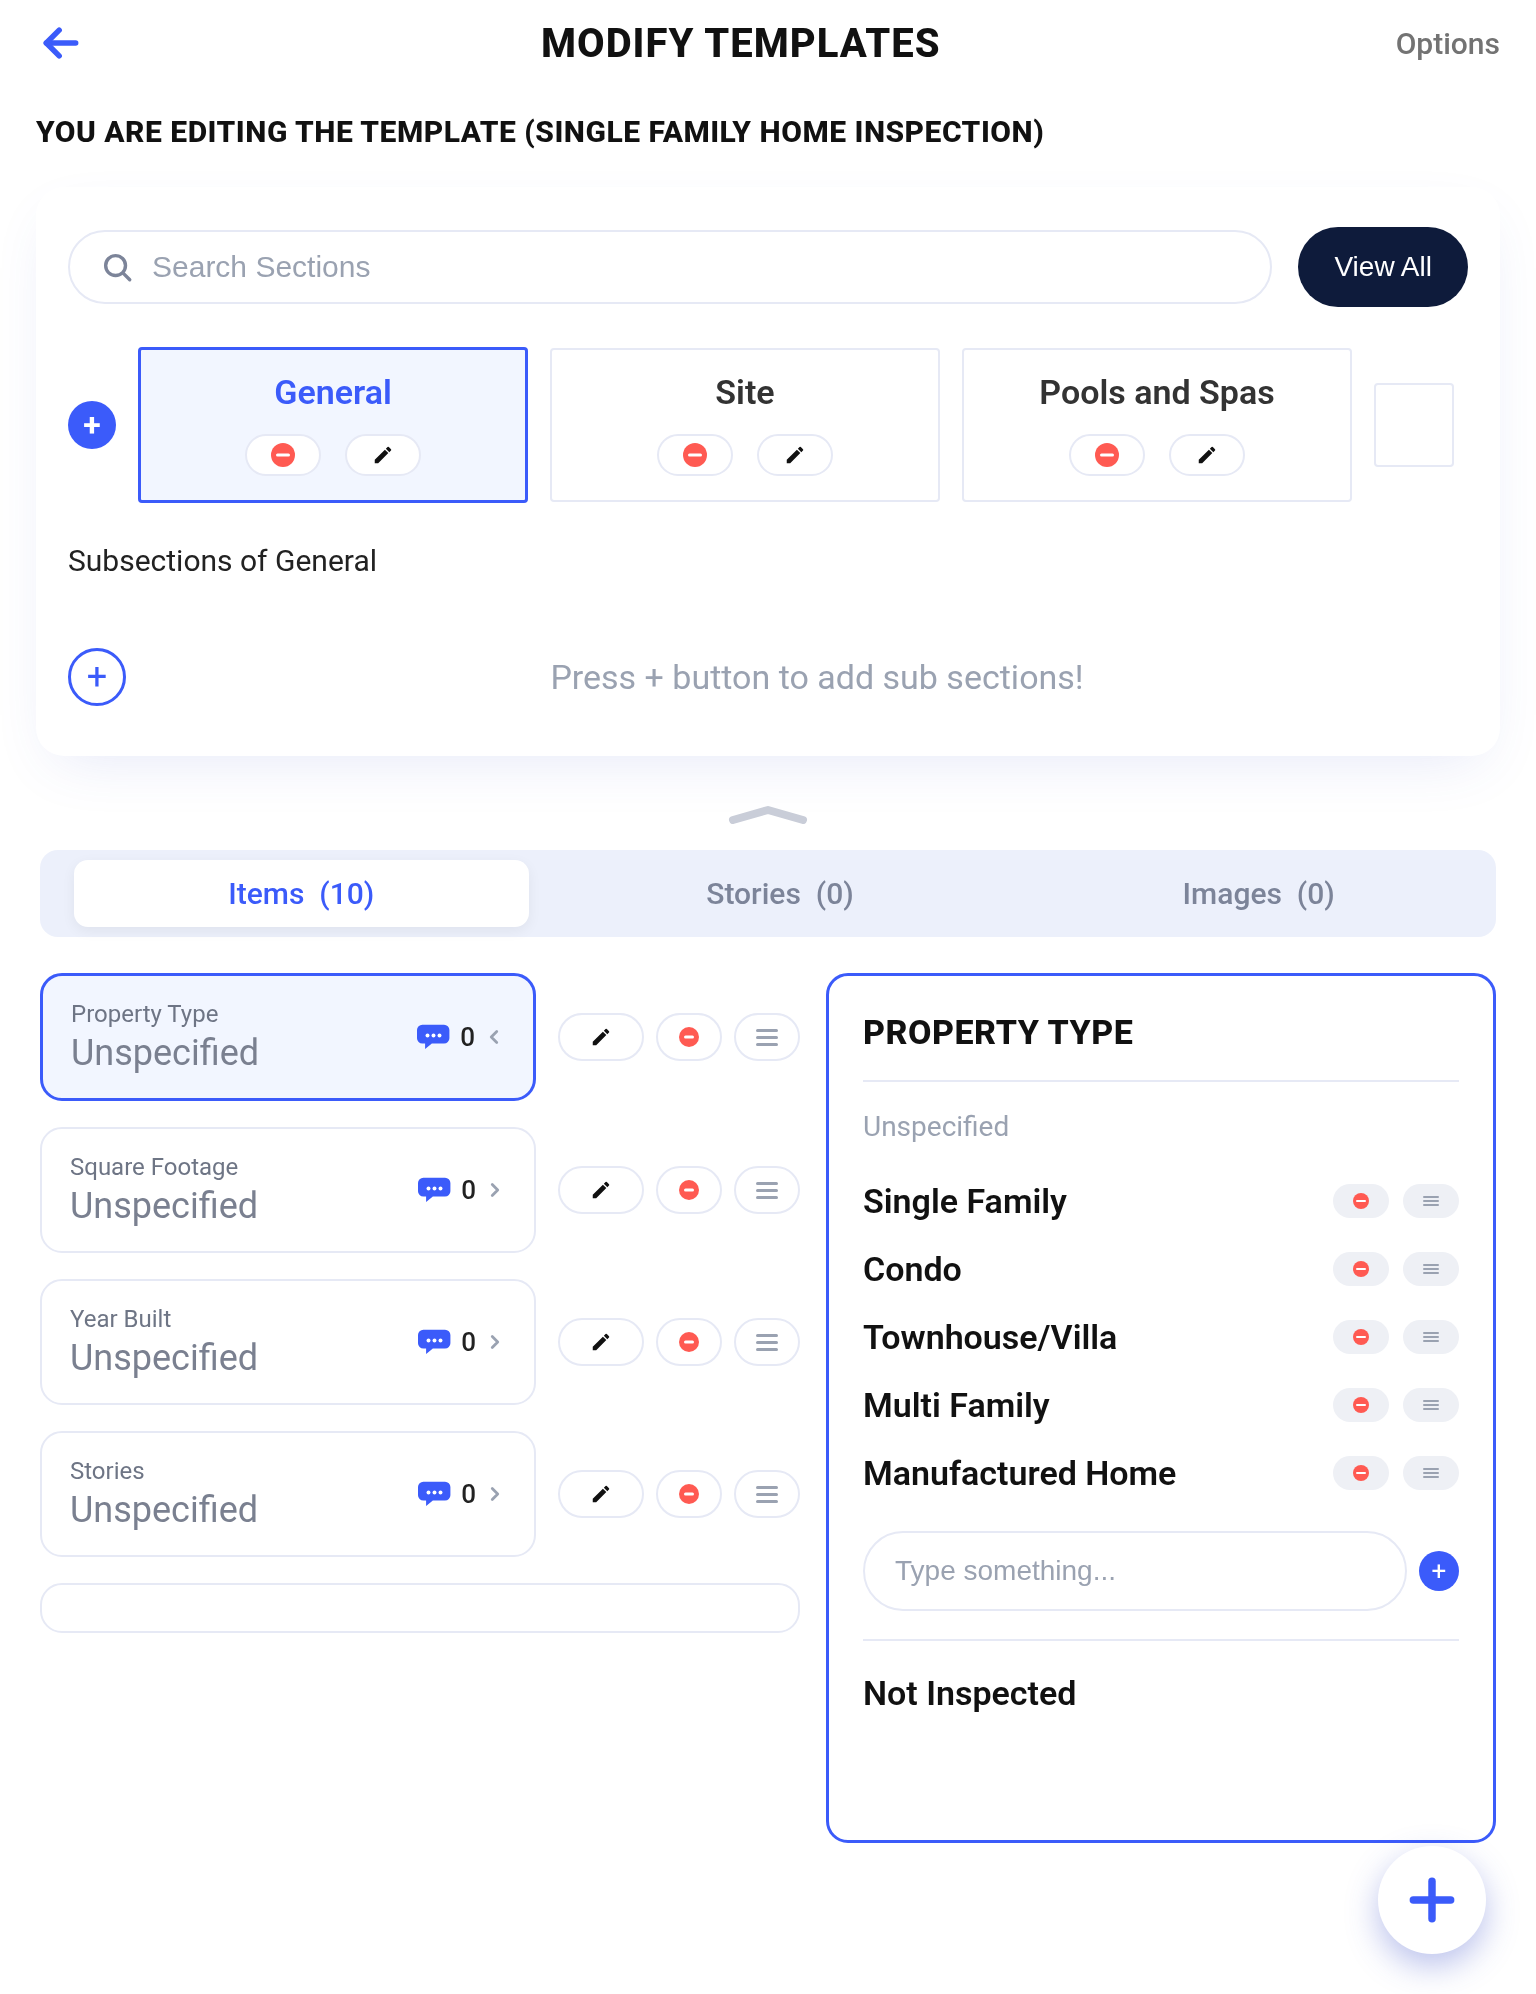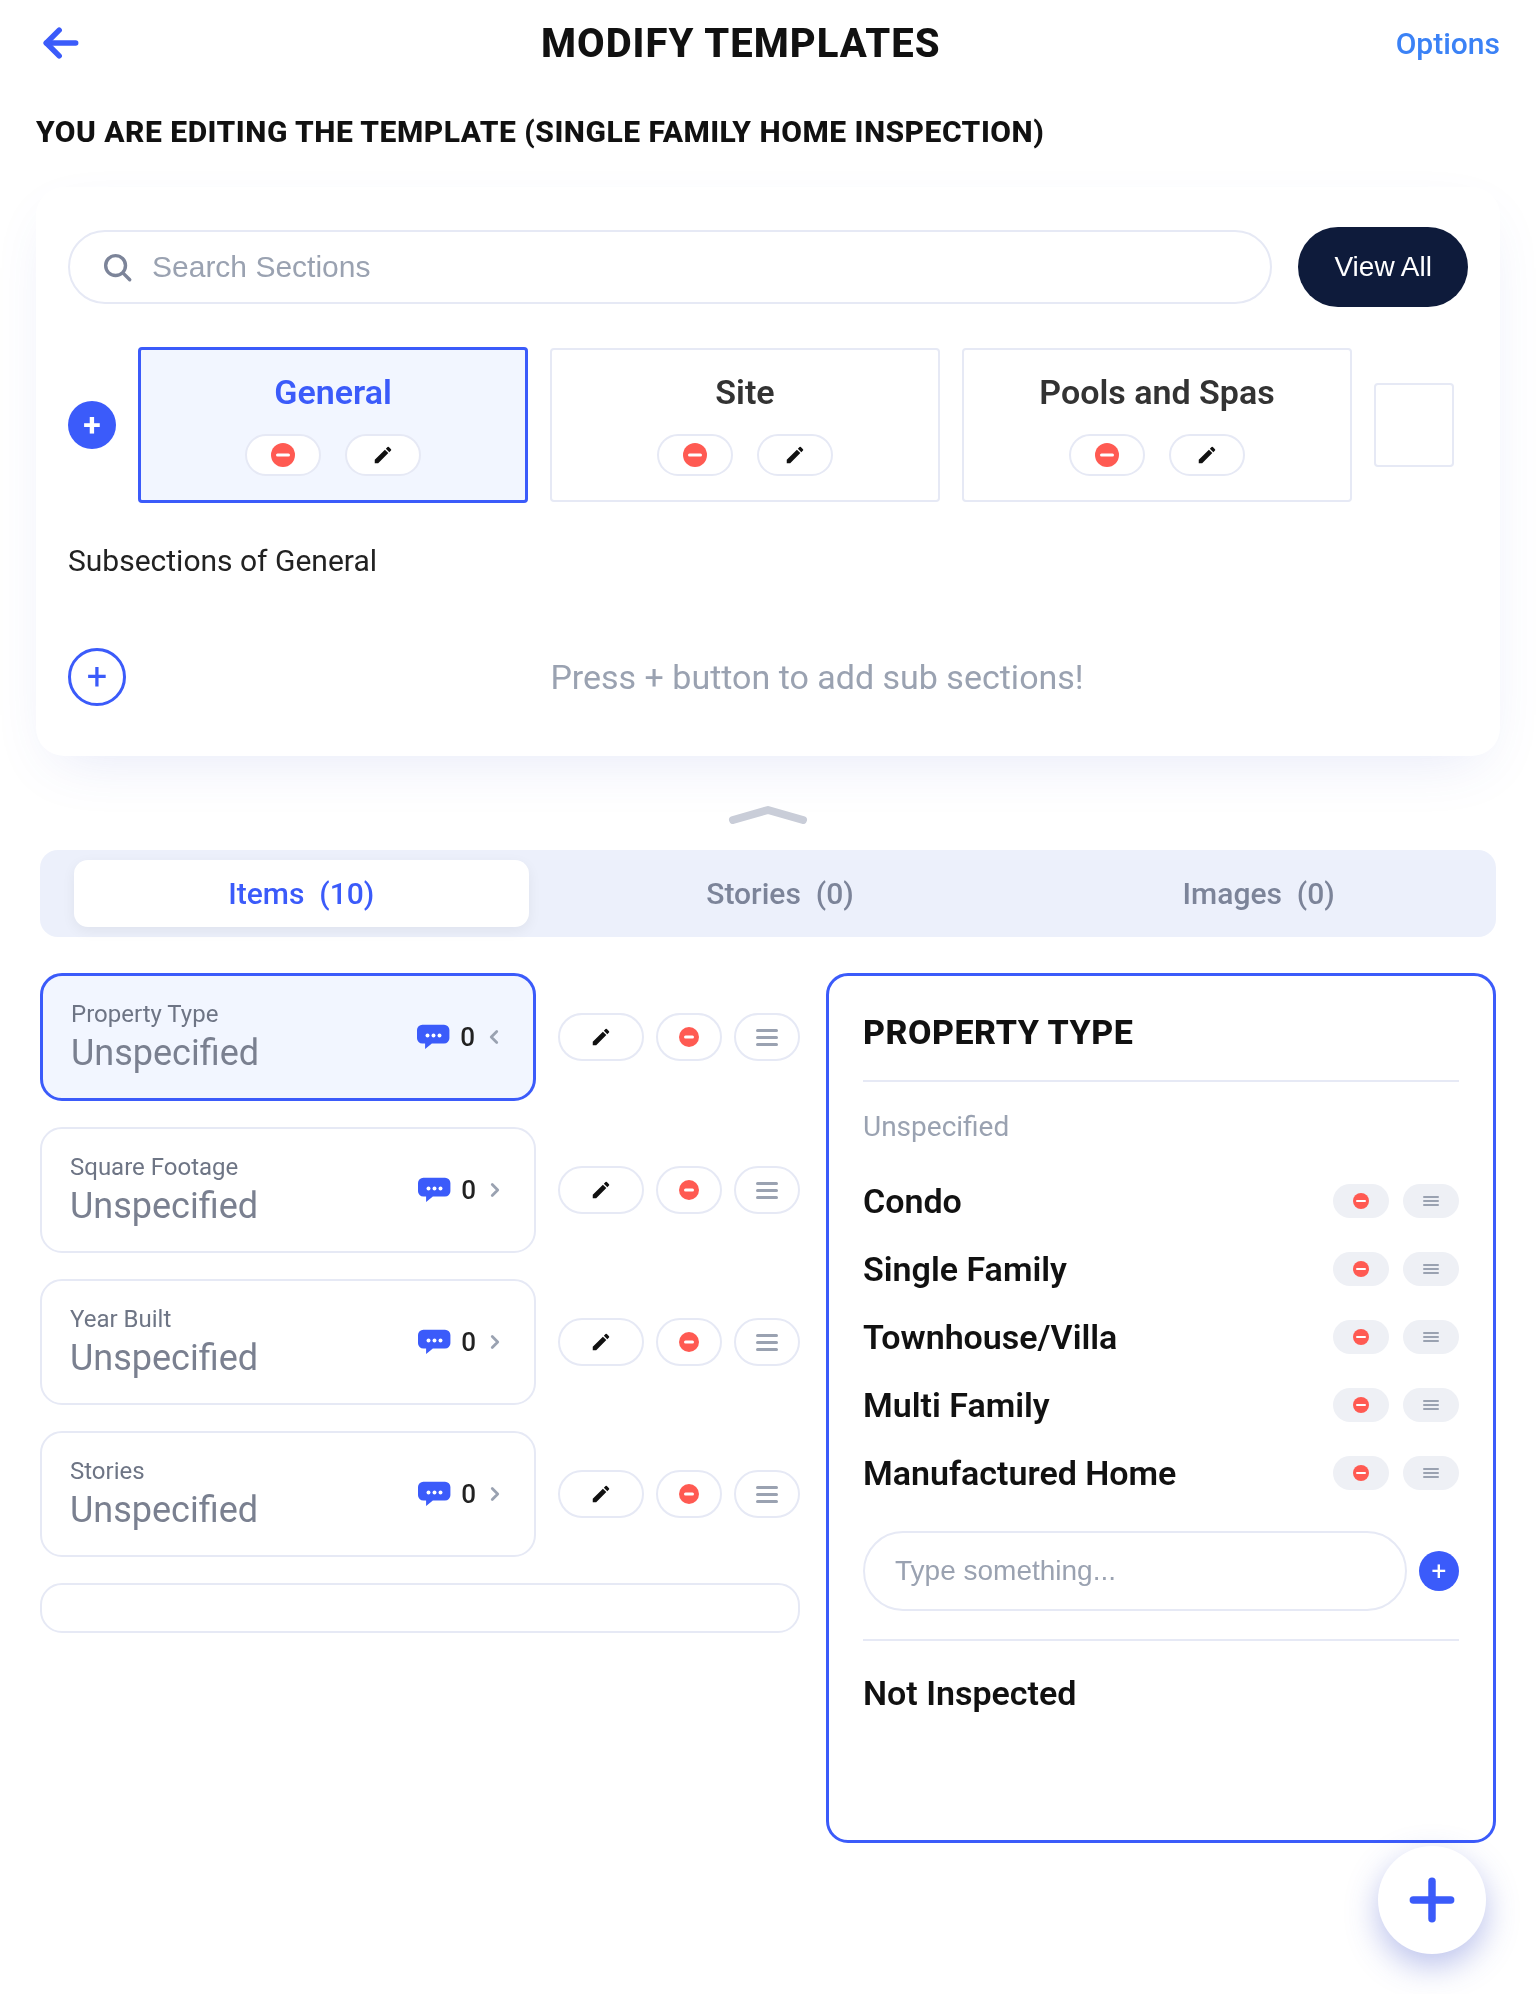--- a/index.html
+++ b/index.html
@@ -3,21 +3,21 @@
 <meta charset="utf-8">
 <style>
   * { box-sizing: border-box; margin: 0; padding: 0; }
   html, body { width: 1536px; height: 1994px; font-family: -apple-system, BlinkMacSystemFont, "Segoe UI", Roboto, Helvetica, Arial, sans-serif; background: #fff; color: #111; }
   body { overflow: hidden; position: relative; }
 
   
   .header { display: flex; align-items: center; justify-content: space-between; padding: 18px 36px; }
   .back-btn { width: 50px; height: 50px; display:flex; align-items:center; justify-content:center; color:#3B5BFA; cursor:pointer; }
   .title { flex:1; text-align:center; font-size:40px; font-weight:800; letter-spacing:1px; color:#111; }
-  .options { font-size:30px; color:#3b82f6; font-weight:500; cursor:pointer; }
+  .options { font-size:30px; color:#737373; font-weight:500; cursor:pointer; }
 
   .subheader { font-size:30px; font-weight:800; letter-spacing:0.5px; padding: 28px 36px 10px 36px; }
 
   
   .sections-card { margin: 28px 36px; background:#fff; border-radius:28px; padding:40px 32px 50px 32px; box-shadow: 0 20px 60px -20px rgba(70,90,200,0.15); }
   .search-row { display:flex; gap:26px; align-items:center; }
   .search-wrap { flex:1; display:flex; align-items:center; gap:18px; background:#fff; border:2px solid #E6E9F5; border-radius:44px; padding:18px 30px; }
   .search-wrap input { flex:1; border:none; outline:none; font-size:30px; color:#333; background:transparent; }
   .search-wrap input::placeholder { color:#9AA2B1; }
   .viewall-btn { background:#0E1B3B; color:#fff; border:none; border-radius:40px; padding:24px 36px; font-size:28px; font-weight:500; cursor:pointer; }
@@ -375,36 +375,36 @@
     </div>
 
   </div>
 
   <div class="detail-panel">
     <div class="detail-title">PROPERTY TYPE</div>
     <hr class="hr">
     <div class="desc-label">Unspecified</div>
 
     <div class="opt-row">
+      <div class="opt-name">Single Family</div>
+      <div class="opt-ctrls">
+        <div class="mini-pill">
+            <span class="mini-dot"></span>
+          </div>
+        <div class="mini-pill">
+            <div class="mini-hamburger">
+              <span></span>
+              <span></span>
+              <span></span>
+            </div>
+          </div>
+      </div>
+    </div>
+    <div class="opt-row">
       <div class="opt-name">Condo</div>
-      <div class="opt-ctrls">
-        <div class="mini-pill">
-            <span class="mini-dot"></span>
-          </div>
-        <div class="mini-pill">
-            <div class="mini-hamburger">
-              <span></span>
-              <span></span>
-              <span></span>
-            </div>
-          </div>
-      </div>
-    </div>
-    <div class="opt-row">
-      <div class="opt-name">Single Family</div>
       <div class="opt-ctrls">
         <div class="mini-pill">
             <span class="mini-dot"></span>
           </div>
         <div class="mini-pill">
             <div class="mini-hamburger">
               <span></span>
               <span></span>
               <span></span>
             </div>

